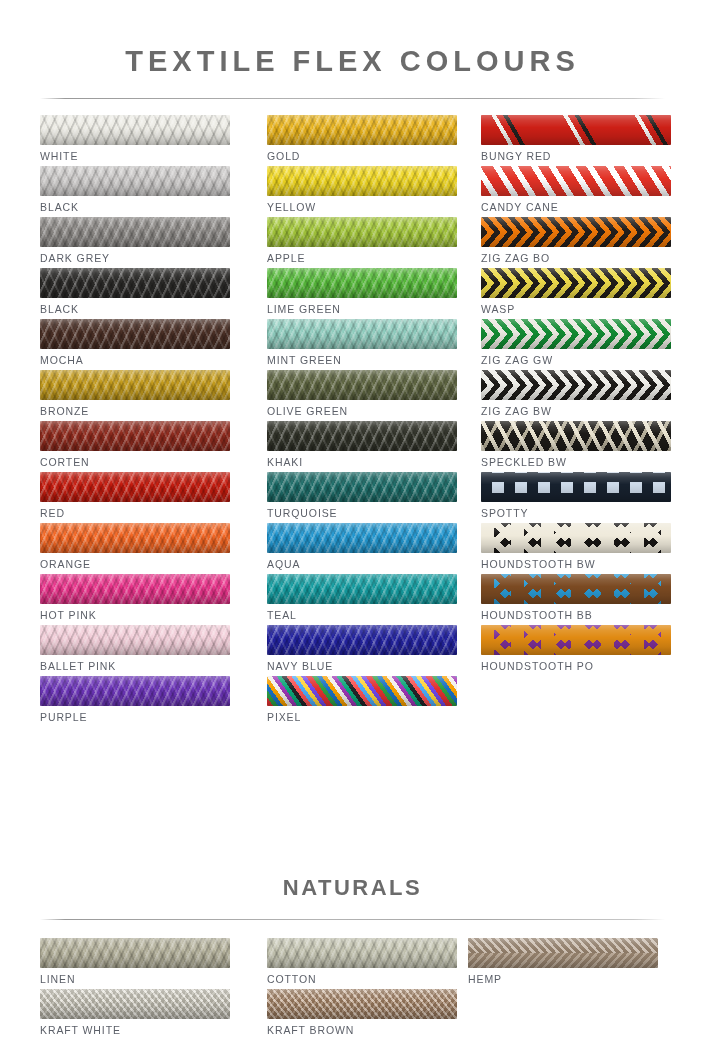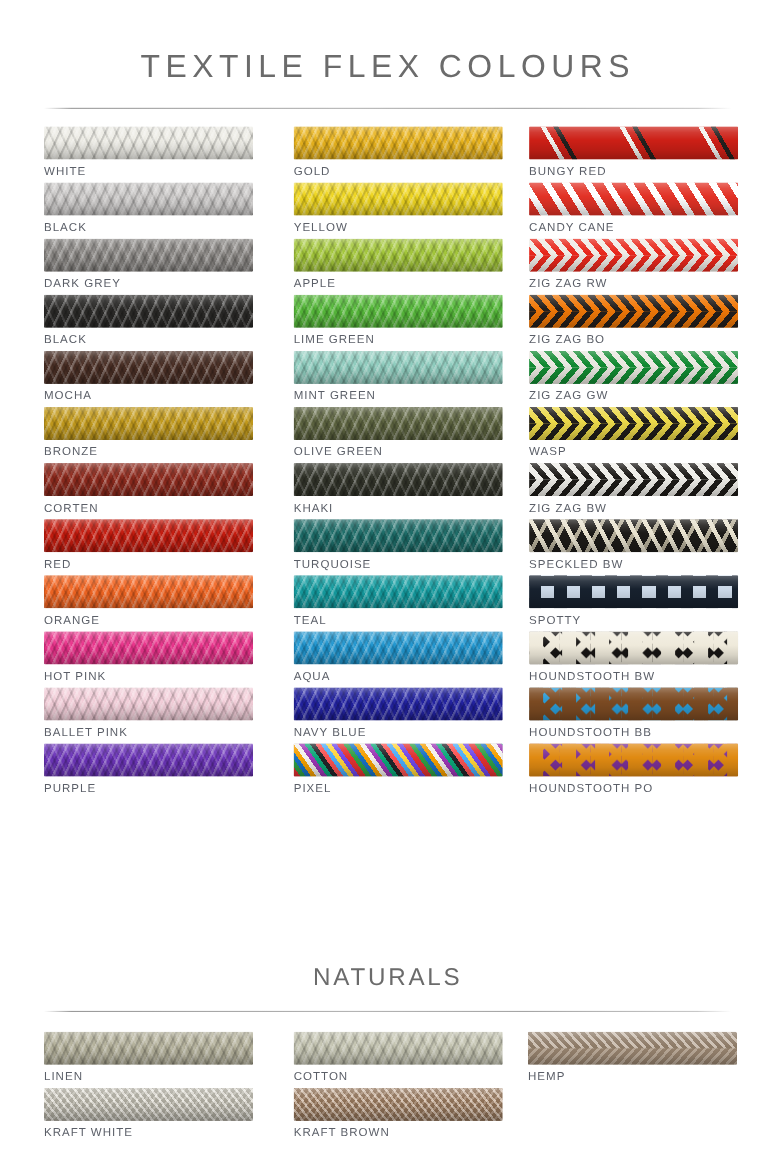--- a/index.html
+++ b/index.html
@@ -10,21 +10,21 @@
     font-family:"Liberation Sans", sans-serif;
     overflow:hidden;
     position:relative;
   }
   .page{position:relative;width:705px;height:1045px;}
 
   
   .section-title{
     text-align:center;
     font-family:"Liberation Sans", sans-serif;
-    font-weight:400;
+    font-weight:700;
     color:#6d6d6d;
     letter-spacing:4.5px;
   }
   #title-main{
     font-size:29px;
     letter-spacing:5px;
     padding-top:26px;
     color:#6b6b6b;
   }
   #title-naturals{
@@ -84,21 +84,21 @@
     margin-top:5px;
     font-family:"Liberation Sans", sans-serif;
     white-space:nowrap;
   }
 
   
   .nat{position:relative;width:705px;}
   .nat-col{position:absolute;width:190px;}
   .nat-c0{left:40px;}
   .nat-c1{left:267px;}
-  .nat-c2{left:480px;}
+  .nat-c2{left:468px;}
 
   
   
   .tex-braid{
     background-image:
       repeating-linear-gradient(115deg,
         rgba(255,255,255,.26) 0px, rgba(255,255,255,.26) 1.5px,
         rgba(255,255,255,0) 2.6px, rgba(255,255,255,0) 4.6px,
         rgba(0,0,0,.17) 5.2px, rgba(0,0,0,.17) 6.2px,
         rgba(0,0,0,0) 7.4px, rgba(0,0,0,0) 9.4px),
@@ -263,62 +263,58 @@
         </div>
         <div class="swatch-item">
           <div class="swatch tex-braid" style="background-color: rgb(50, 52, 42); --a: #55584a; --b: #1a1b14;"></div>
           <div class="label">KHAKI</div>
         </div>
         <div class="swatch-item">
           <div class="swatch tex-braid" style="background-color: rgb(29, 108, 104); --a: #3e9a92; --b: #0b4340;"></div>
           <div class="label">TURQUOISE</div>
         </div>
         <div class="swatch-item">
+          <div class="swatch tex-braid" style="background-color: rgb(33, 150, 207); --a: #55bbe8; --b: #0c6c9f;"></div>
+          <div class="label">AQUA</div>
+        </div>
+        <div class="swatch-item">
           <div class="swatch tex-braid" style="background-color: rgb(20, 156, 160); --a: #3cc2c4; --b: #046f74;"></div>
           <div class="label">TEAL</div>
         </div>
         <div class="swatch-item">
-          <div class="swatch tex-braid" style="background-color: rgb(33, 150, 207); --a: #55bbe8; --b: #0c6c9f;"></div>
-          <div class="label">AQUA</div>
-        </div>
-        <div class="swatch-item">
           <div class="swatch tex-braid" style="background-color: rgb(34, 34, 160); --a: #4646c9; --b: #101070;"></div>
           <div class="label">NAVY BLUE</div>
         </div>
         <div class="swatch-item">
           <div class="swatch tex-pixel" style="background-color: rgb(138, 138, 138); --a: #ffffff; --b: #222222; background-blend-mode: normal;"></div>
           <div class="label">PIXEL</div>
         </div>
       </div>
       <div class="col col-2">
         <div class="swatch-item">
           <div class="swatch tex-bungy" style="background-color: rgb(204, 31, 22); --a: #f2f2ee; --b: #23201e;"></div>
           <div class="label">BUNGY RED</div>
         </div>
         <div class="swatch-item">
           <div class="swatch tex-cane" style="background-color: rgb(232, 230, 226); --a: #e23226; --b: #ffffff; background-blend-mode: normal;"></div>
           <div class="label">CANDY CANE</div>
         </div>
         <div class="swatch-item">
-          <div class="swatch tex-zig" style="background-color: rgb(239, 236, 230); --a: #e8281c; --b: #efece6; background-blend-mode: normal;"></div>
-          <div class="label">ZIG ZAG RW</div>
-        </div>
-        <div class="swatch-item">
           <div class="swatch tex-zig" style="background-color: rgb(240, 120, 8); --a: #241f1c; --b: #f07808; background-blend-mode: normal;"></div>
           <div class="label">ZIG ZAG BO</div>
         </div>
         <div class="swatch-item">
+          <div class="swatch tex-zig" style="background-color: rgb(236, 217, 74); --a: #201d1a; --b: #ecd94a; background-blend-mode: normal;"></div>
+          <div class="label">WASP</div>
+        </div>
+        <div class="swatch-item">
           <div class="swatch tex-zig" style="background-color: rgb(234, 232, 224); --a: #128a32; --b: #eae8e0; background-blend-mode: normal;"></div>
           <div class="label">ZIG ZAG GW</div>
         </div>
         <div class="swatch-item">
-          <div class="swatch tex-zig" style="background-color: rgb(236, 217, 74); --a: #201d1a; --b: #ecd94a; background-blend-mode: normal;"></div>
-          <div class="label">WASP</div>
-        </div>
-        <div class="swatch-item">
           <div class="swatch tex-zig" style="background-color: rgb(239, 238, 233); --a: #1d1b18; --b: #efeee9; background-blend-mode: normal;"></div>
           <div class="label">ZIG ZAG BW</div>
         </div>
         <div class="swatch-item">
           <div class="swatch tex-speck" style="background-color: rgb(29, 27, 24); --a: #e8e2cf; --b: #b5ae99;"></div>
           <div class="label">SPECKLED BW</div>
         </div>
         <div class="swatch-item">
           <div class="swatch tex-spotty" style="background-color: rgb(204, 217, 232); --a: #17212e; --b: #ffffff;"></div>
           <div class="label">SPOTTY</div>

